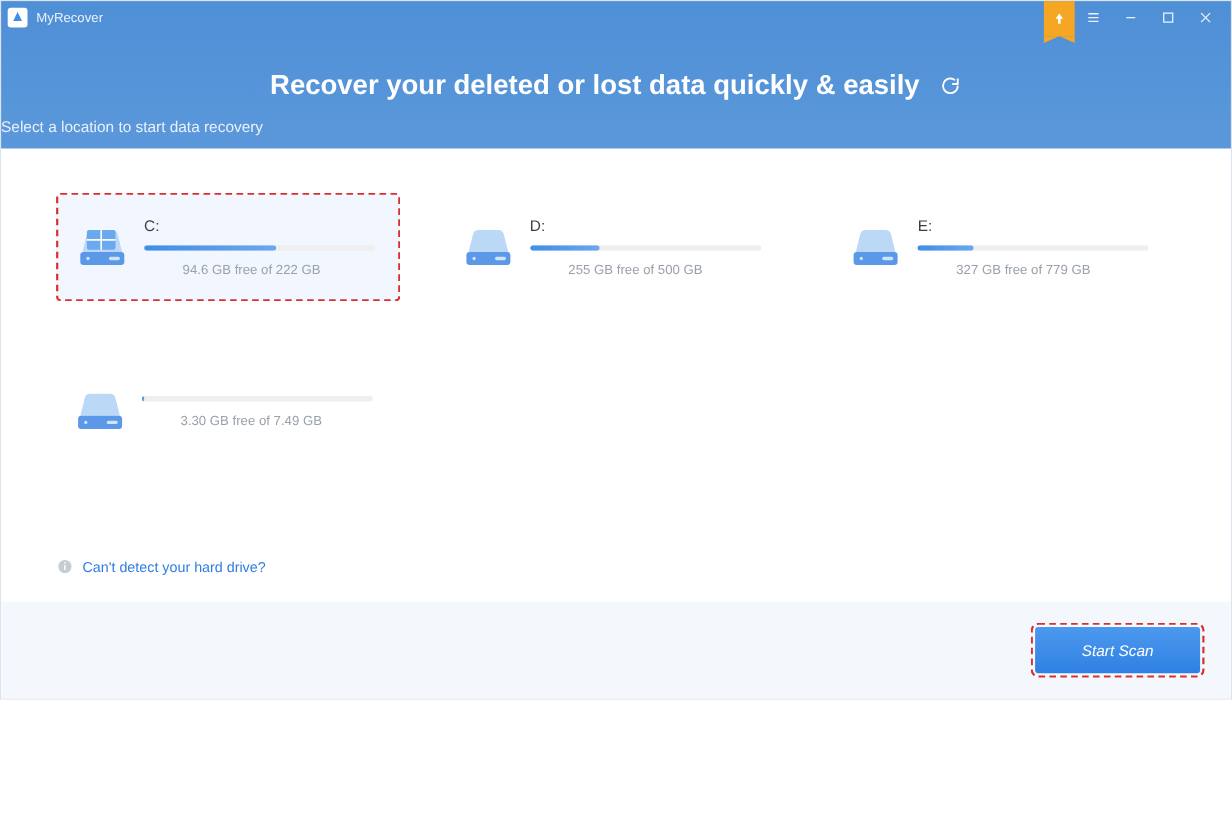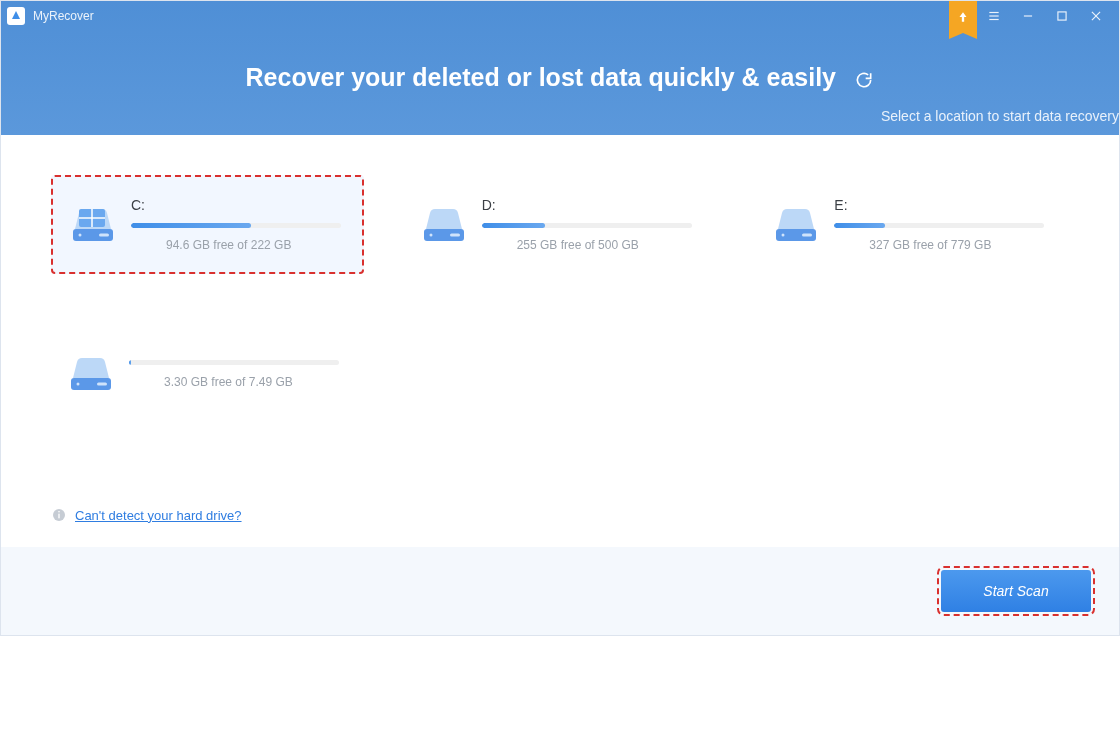--- a/index.html
+++ b/index.html
@@ -38,21 +38,21 @@
     width:34px; height:30px; display:flex; align-items:center; justify-content:center;
     color:#eaf2fb; cursor:pointer;
   }
   .ctrl-btn svg { width:14px; height:14px; stroke:#eaf2fb; stroke-width:2; fill:none; }
   .headline {
     text-align:center; margin-top:32px;
   }
   .headline h1 { font-size:25px; font-weight:600; display:inline-block; }
   .refresh-icon { display:inline-block; vertical-align:middle; margin-left:14px; }
   .refresh-icon svg { width:20px; height:20px; stroke:#fff; stroke-width:2; fill:none; }
-  .subtitle { text-align:right; font-size:14px; margin-top:14px; color:#e8f1fb; }
+  .subtitle { text-align:left; font-size:14px; margin-top:14px; color:#e8f1fb; }
   
   .body {
     flex:1; padding: 40px 50px 10px 50px; display:flex; flex-direction:column;
   }
   .drives-grid {
     display:grid; grid-template-columns: repeat(3, 1fr); column-gap: 40px; row-gap: 60px;
     align-content:start;
   }
   .drive-card {
     display:flex; align-items:center; padding: 20px 16px; border-radius:4px; cursor:pointer;
@@ -64,21 +64,21 @@
   .drive-info { flex:1; min-width:0; }
   .drive-label { font-size:14px; color:#3b3f45; margin-bottom:10px; }
   .usage-bar {
     width:100%; max-width:210px; height:5px; background:#efefef; border-radius:3px; overflow:hidden;
   }
   .usage-fill { height:100%; background:linear-gradient(90deg,#3f8ee8,#6aa8ef); border-radius:3px; }
   .drive-free { font-size:12px; color:#9aa1aa; margin-top:10px;margin-left:35px; }
   
   .help-row { margin-top:auto; display:flex; align-items:center; padding-bottom:14px; }
   .help-row .info-icon { width:16px; height:16px; margin-right:8px; }
-  .help-link { color:#2f7de1; font-size:13px; text-decoration:underline; cursor:pointer; }
+  .help-link { color:#2f7de1; font-size:13px; cursor:pointer; }
   
   .footer {
     height:88px; background:#f4f8fd; display:flex; align-items:center; justify-content:flex-end;
     padding:0 28px;
     font-style:italic;
   }
   .scan-btn {
     width:150px; height:42px; background:linear-gradient(180deg,#4c99ee,#2f80e4);
     color:#fff; font-size:14px; display:flex; align-items:center; justify-content:center;
     border-radius:3px; cursor:pointer;

